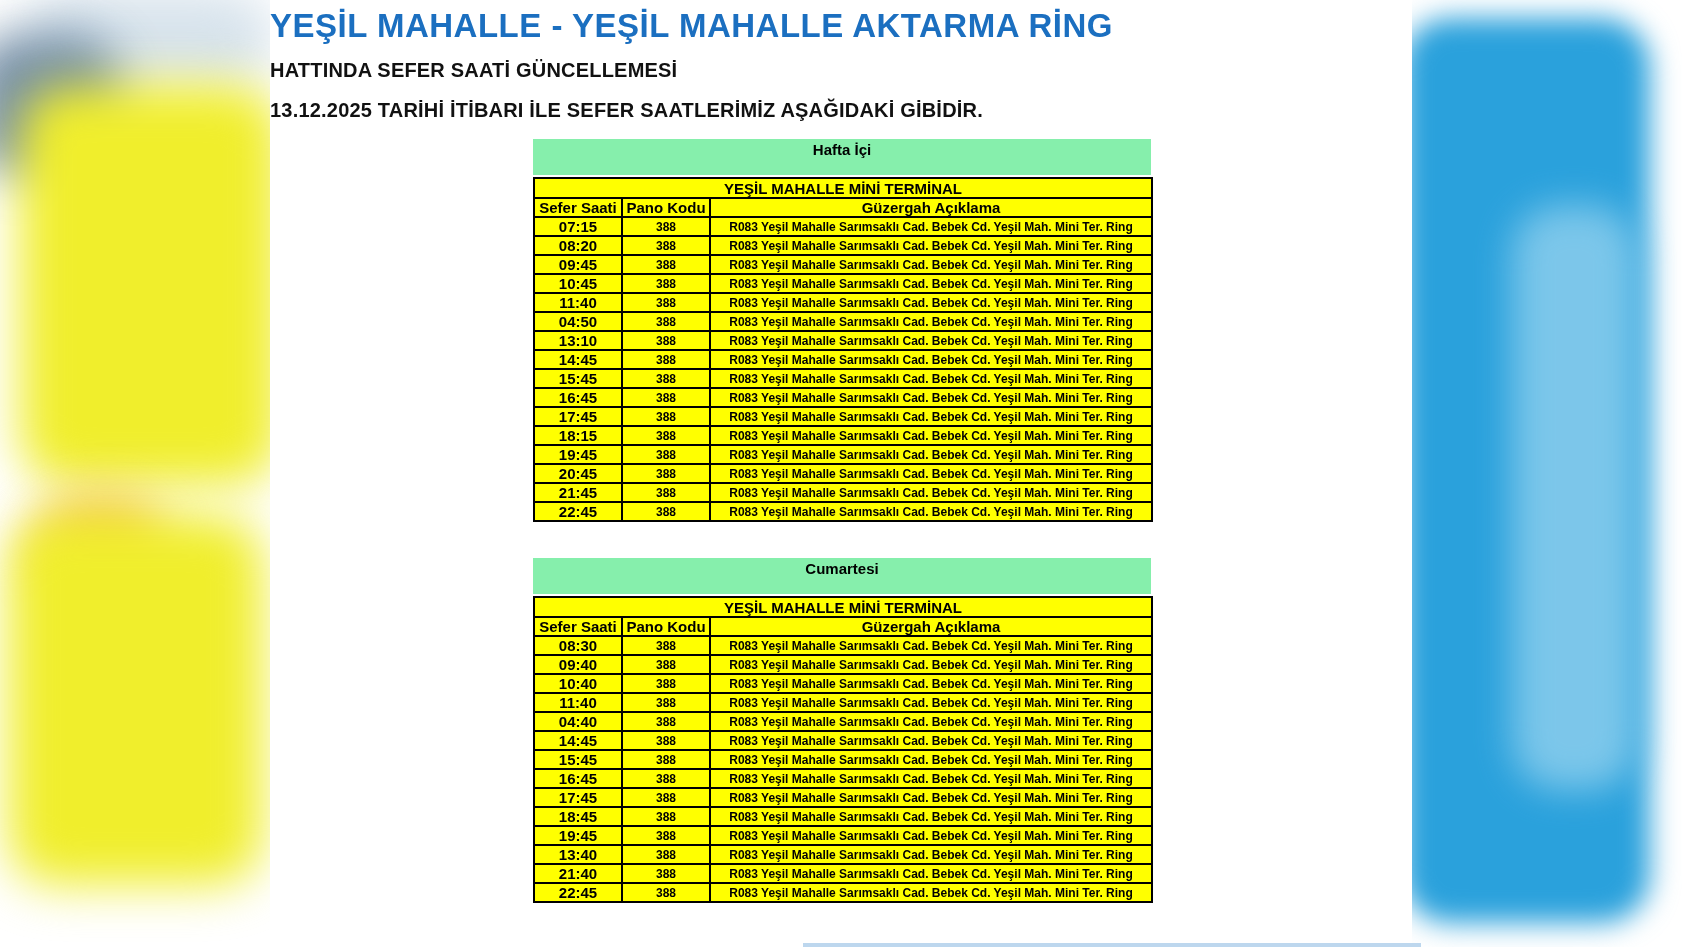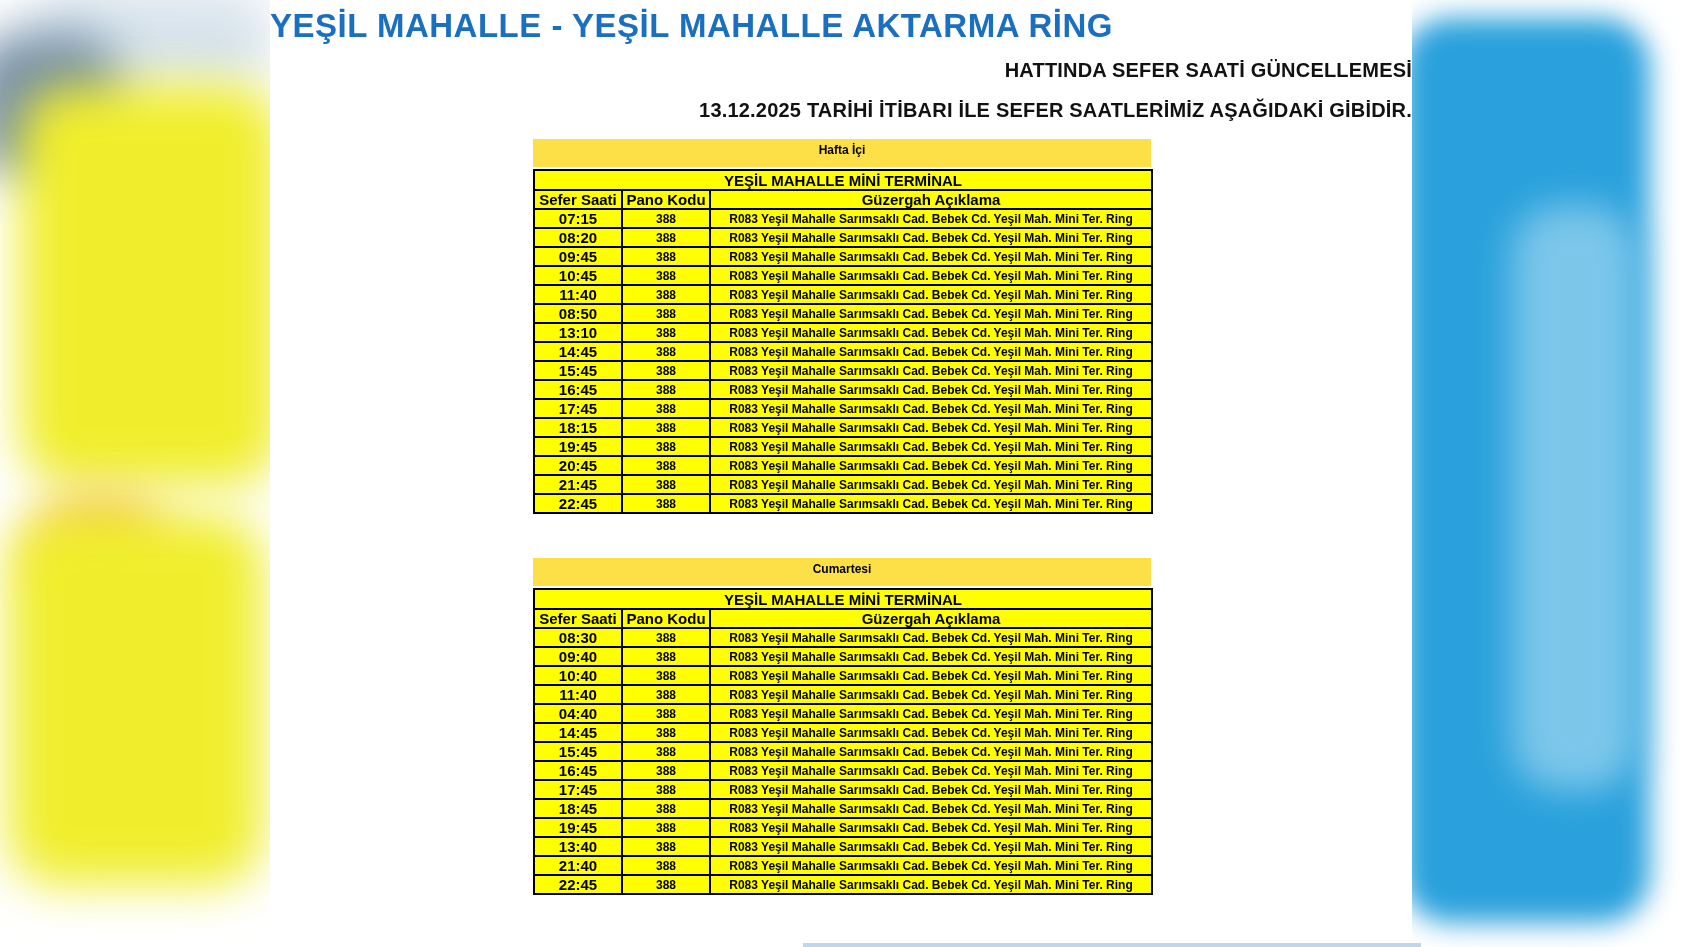--- a/index.html
+++ b/index.html
@@ -17,31 +17,31 @@
   .blob-yellow1   { left:20px;  top:85px;  width:260px; height:400px; background:#f0ee2c; }
   .blob-orange    { left:35px;  top:495px; width:130px; height:95px;  background:#f2b62c; opacity:.8; }
   .blob-yellow2   { left:8px;   top:515px; width:255px; height:370px; background:#f0ee2c; }
   .blob-bluebig   { left:-10px; top:18px;  width:248px; height:905px; background:#2aa1dc; filter:blur(14px); }
   .blob-bluelight { left:100px; top:205px; width:125px; height:585px; background:#85cbec; opacity:.9; filter:blur(18px); }
 
   
   .poster { position:absolute; left:270px; top:0; width:1142px; height:947px; background:#ffffff; }
   .title  { position:absolute; top:7px;  left:0; width:100%; text-align:left;
             font-size:33px; font-weight:bold; letter-spacing:.5px; color:#1B6FC0; }
-  .sub    { position:absolute; left:0; width:100%; text-align:right;
+  .sub    { position:absolute; left:0; width:100%; text-align:left;
             font-size:20px; font-weight:bold; color:#111; letter-spacing:.2px; }
   .sub1 { top:59px; }
   .sub2 { top:99px; }
 
   
   .sched-section { position:absolute; left:263px; width:618px; }
   .section-0 { top:139px; }
   .section-1 { top:558px; }
-  .day-band { height:28px; line-height:22px; background:#fde047; text-align:center;
-              font-size:12px; font-weight:bold; color:#000; }
+  .day-band { height:36px; line-height:22px; background:#86efac; text-align:center;
+              font-size:15px; font-weight:bold; color:#000; }
   table.sched { border-collapse:collapse; width:618px; table-layout:fixed; margin-top:2px; }
   .sched th, .sched td { border:2px solid #000; background:#FFFF00; color:#000;
               font-weight:bold; text-align:center; white-space:nowrap; overflow:hidden; }
   th.terminal { height:20px; font-size:15px; }
   th.colhead  { height:19px; font-size:15px; }
   .sched td   { height:19px; }
   td.c1 { font-size:15px; }
   td.c2 { font-size:12px; }
   td.c3 { font-size:12px; }
 
@@ -108,21 +108,21 @@
               <td class="c1">10:45</td>
               <td class="c2">388</td>
               <td class="c3">R083 Yeşil Mahalle Sarımsaklı Cad. Bebek Cd. Yeşil Mah. Mini Ter. Ring</td>
             </tr>
             <tr>
               <td class="c1">11:40</td>
               <td class="c2">388</td>
               <td class="c3">R083 Yeşil Mahalle Sarımsaklı Cad. Bebek Cd. Yeşil Mah. Mini Ter. Ring</td>
             </tr>
             <tr>
-              <td class="c1">08:50</td>
+              <td class="c1">04:50</td>
               <td class="c2">388</td>
               <td class="c3">R083 Yeşil Mahalle Sarımsaklı Cad. Bebek Cd. Yeşil Mah. Mini Ter. Ring</td>
             </tr>
             <tr>
               <td class="c1">13:10</td>
               <td class="c2">388</td>
               <td class="c3">R083 Yeşil Mahalle Sarımsaklı Cad. Bebek Cd. Yeşil Mah. Mini Ter. Ring</td>
             </tr>
             <tr>
               <td class="c1">14:45</td>

